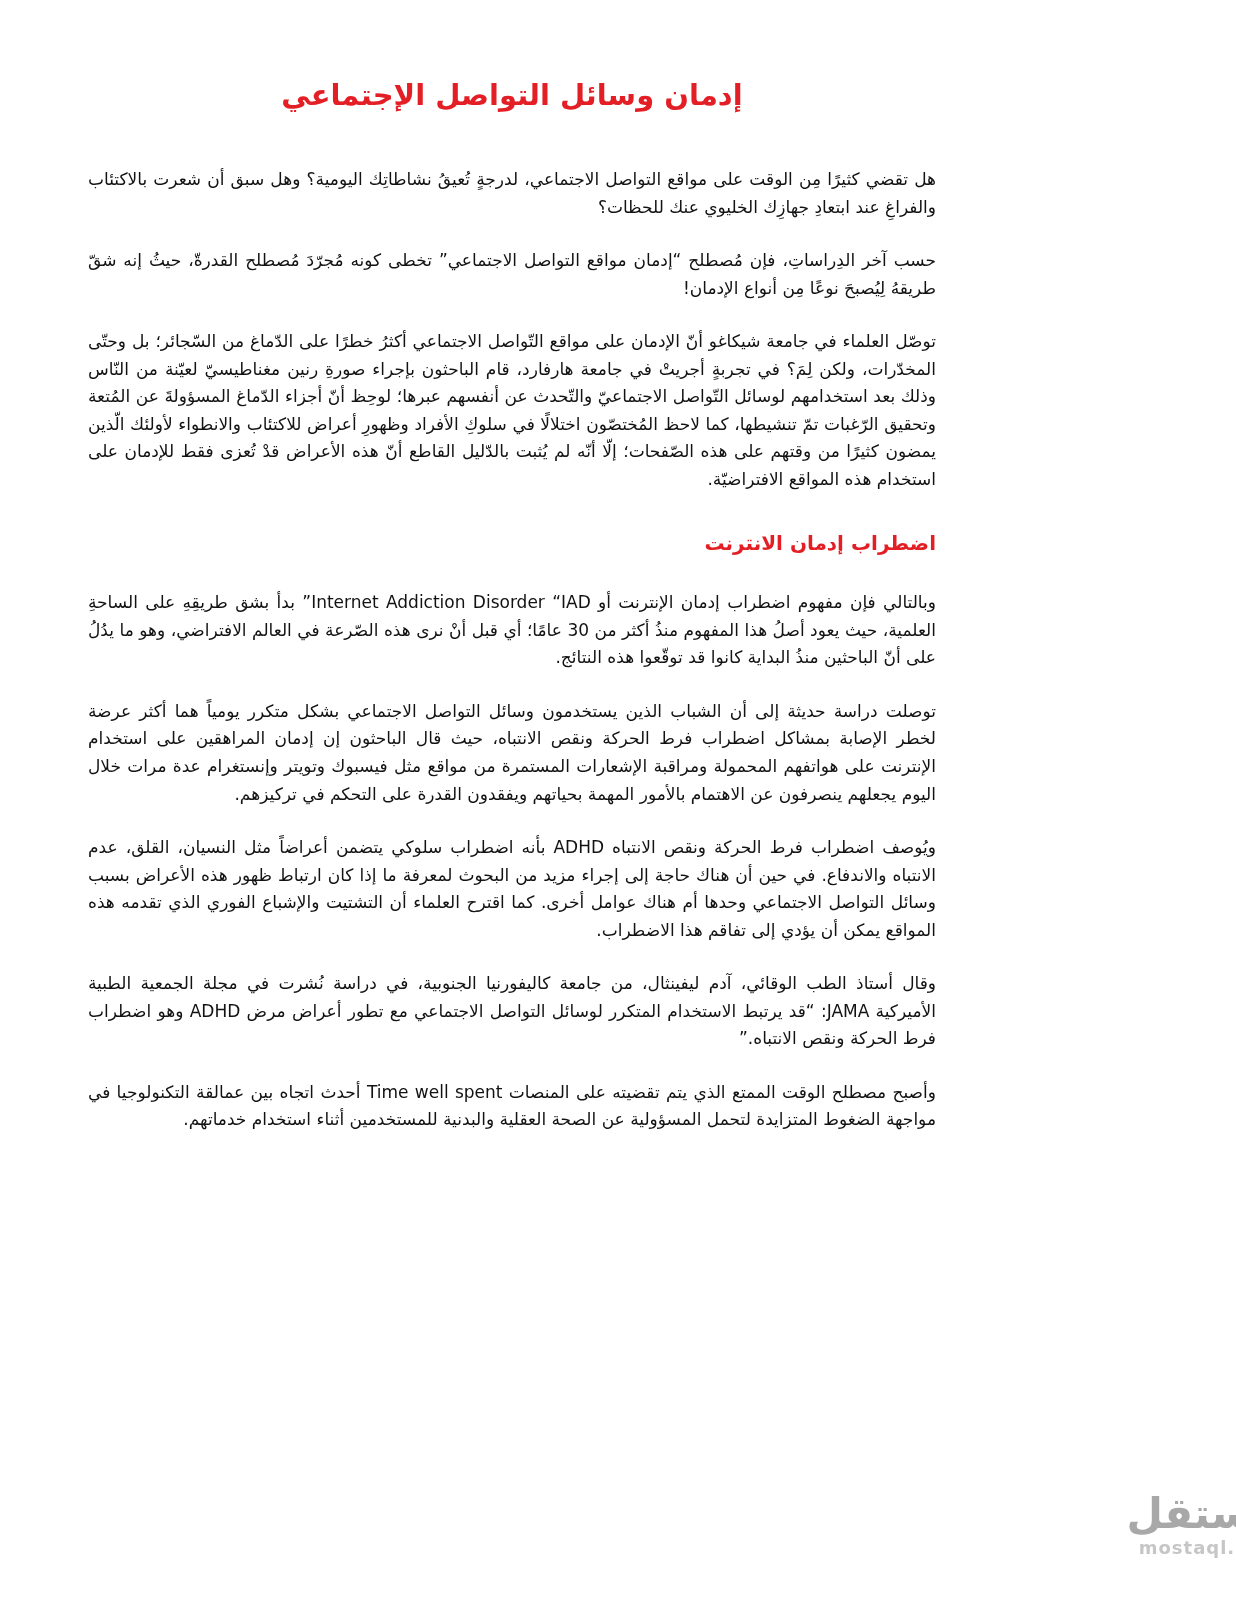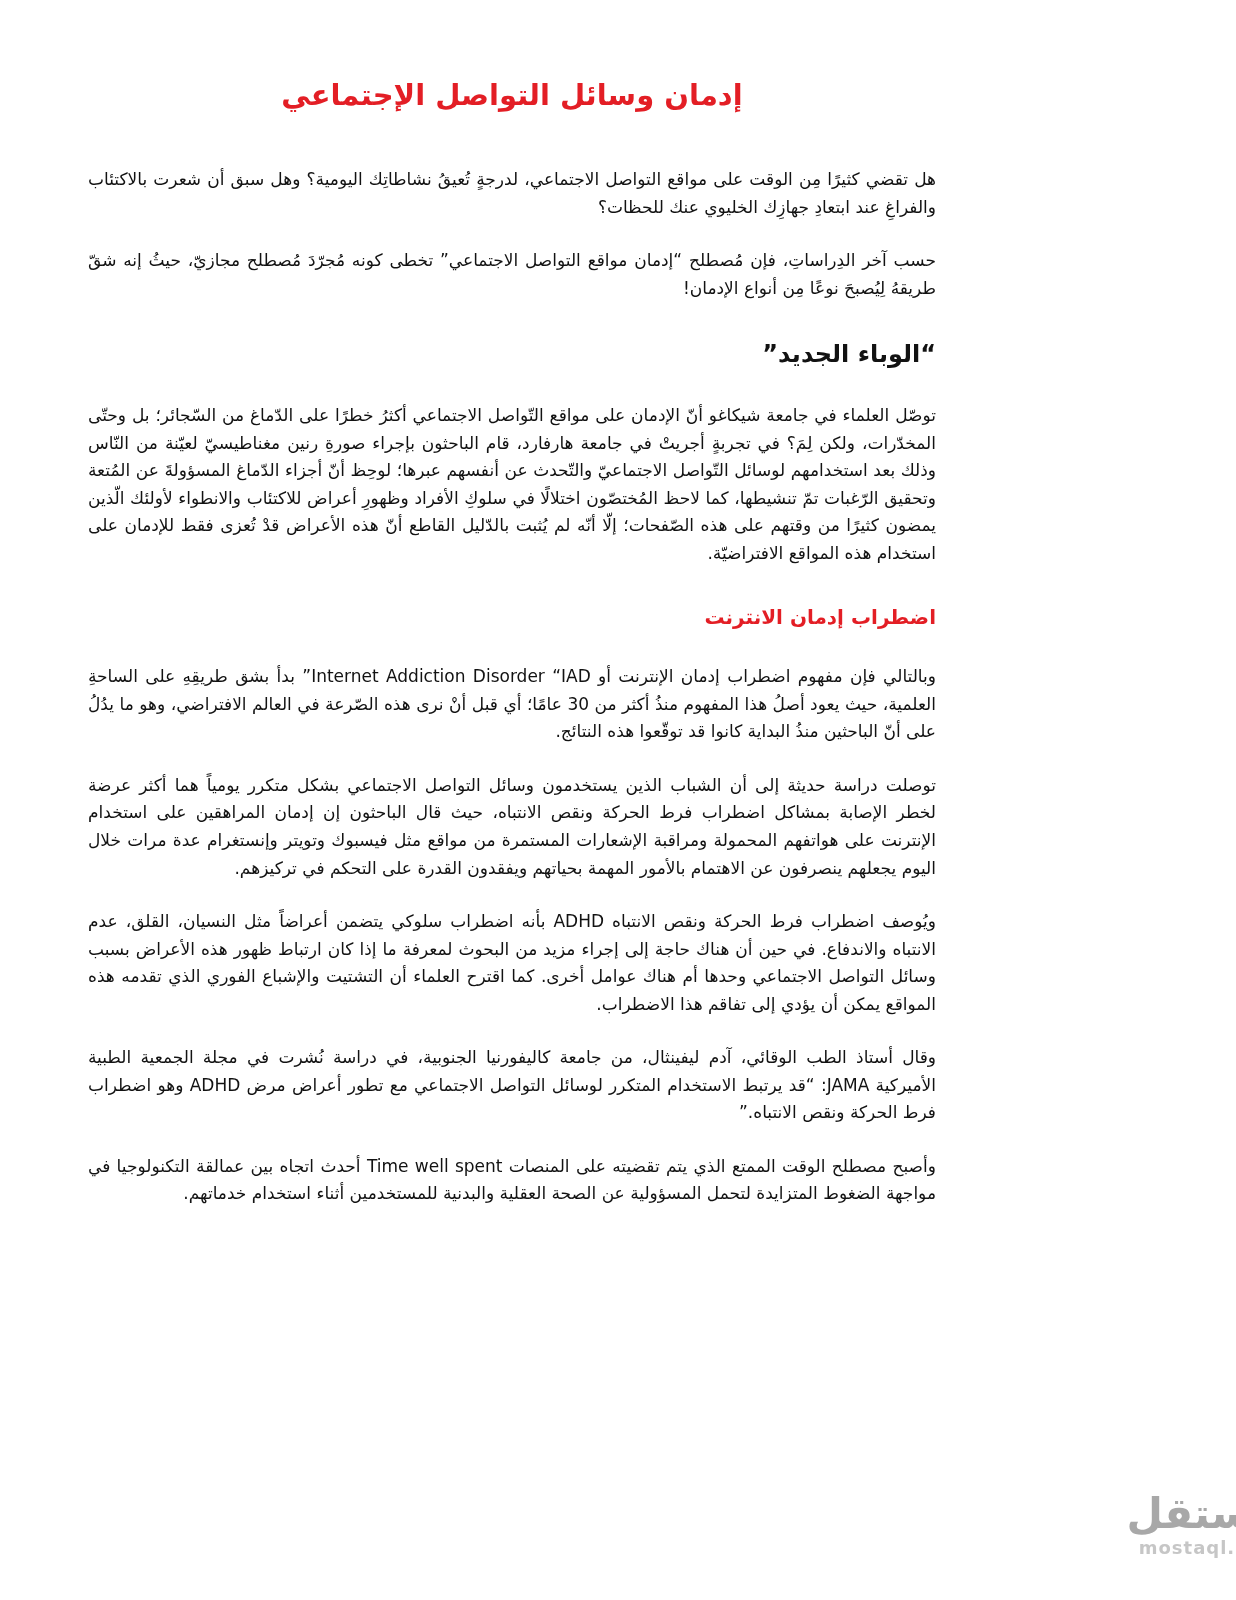--- a/index.html
+++ b/index.html
@@ -75,23 +75,22 @@
 </style>
 </head>
 <body>
 
 <div class="page">
 
   <h1 class="doc-title">إدمان وسائل التواصل الإجتماعي</h1>
 
   <p class="para">هل تقضي كثيرًا مِن الوقت على مواقع التواصل الاجتماعي، لدرجةٍ تُعيقُ نشاطاتِك اليومية؟ وهل سبق أن شعرت بالاكتئاب والفراغِ عند ابتعادِ جهازِك الخليوي عنك للحظات؟</p>
 
-  <p class="para">حسب آخر الدِراساتِ، فإن مُصطلح “إدمان مواقع التواصل الاجتماعي” تخطى كونه مُجرّدَ مُصطلح مجازيّ، حيثُ إنه شقّ طريقهُ لِيُصبحَ نوعًا مِن أنواع الإدمان!</p>
+  <p class="para">حسب آخر الدِراساتِ، فإن مُصطلح “إدمان مواقع التواصل الاجتماعي” تخطى كونه مُجرّدَ مُصطلح القدرةّ، حيثُ إنه شقّ طريقهُ لِيُصبحَ نوعًا مِن أنواع الإدمان!</p>
 
-  <h2 class="heading-black">“الوباء الجديد”</h2>
 
   <p class="para">توصّل العلماء في جامعة شيكاغو أنّ الإدمان على مواقع التّواصل الاجتماعي أكثرُ خطرًا على الدّماغ من السّجائر؛ بل وحتّى المخدّرات، ولكن لِمَ؟ في تجربةٍ أجريتْ في جامعة هارفارد، قام الباحثون بإجراء صورةِ رنين مغناطيسيّ لعيّنة من النّاس وذلك بعد استخدامهم لوسائل التّواصل الاجتماعيّ والتّحدث عن أنفسهم عبرها؛ لوحِظ أنّ أجزاء الدّماغ المسؤولةَ عن المُتعة وتحقيق الرّغبات تمّ تنشيطها، كما لاحظ المُختصّون اختلالًا في سلوكِ الأفراد وظهورِ أعراض للاكتئاب والانطواء لأولئك الّذين يمضون كثيرًا من وقتهم على هذه الصّفحات؛ إلّا أنّه لم يُثبت بالدّليل القاطع أنّ هذه الأعراض قدْ تُعزى فقط للإدمان على استخدام هذه المواقع الافتراضيّة.</p>
 
   <h2 class="heading-red">اضطراب إدمان الانترنت</h2>
 
   <p class="para">وبالتالي فإن مفهوم اضطراب إدمان الإنترنت أو Internet Addiction Disorder “IAD” بدأ بشق طريقِهِ على الساحةِ العلمية، حيث يعود أصلُ هذا المفهوم منذُ أكثر من 30 عامًا؛ أي قبل أنْ نرى هذه الصّرعة في العالم الافتراضي، وهو ما يدُلُ على أنّ الباحثين منذُ البداية كانوا قد توقّعوا هذه النتائج.</p>
 
   <p class="para">توصلت دراسة حديثة إلى أن الشباب الذين يستخدمون وسائل التواصل الاجتماعي بشكل متكرر يومياً هما أكثر عرضة لخطر الإصابة بمشاكل اضطراب فرط الحركة ونقص الانتباه، حيث قال الباحثون إن إدمان المراهقين على استخدام الإنترنت على هواتفهم المحمولة ومراقبة الإشعارات المستمرة من مواقع مثل فيسبوك وتويتر وإنستغرام عدة مرات خلال اليوم يجعلهم ينصرفون عن الاهتمام بالأمور المهمة بحياتهم ويفقدون القدرة على التحكم في تركيزهم.</p>
 
   <p class="para">ويُوصف اضطراب فرط الحركة ونقص الانتباه ADHD بأنه اضطراب سلوكي يتضمن أعراضاً مثل النسيان، القلق، عدم الانتباه والاندفاع. في حين أن هناك حاجة إلى إجراء مزيد من البحوث لمعرفة ما إذا كان ارتباط ظهور هذه الأعراض بسبب وسائل التواصل الاجتماعي وحدها أم هناك عوامل أخرى. كما اقترح العلماء أن التشتيت والإشباع الفوري الذي تقدمه هذه المواقع يمكن أن يؤدي إلى تفاقم هذا الاضطراب.</p>

